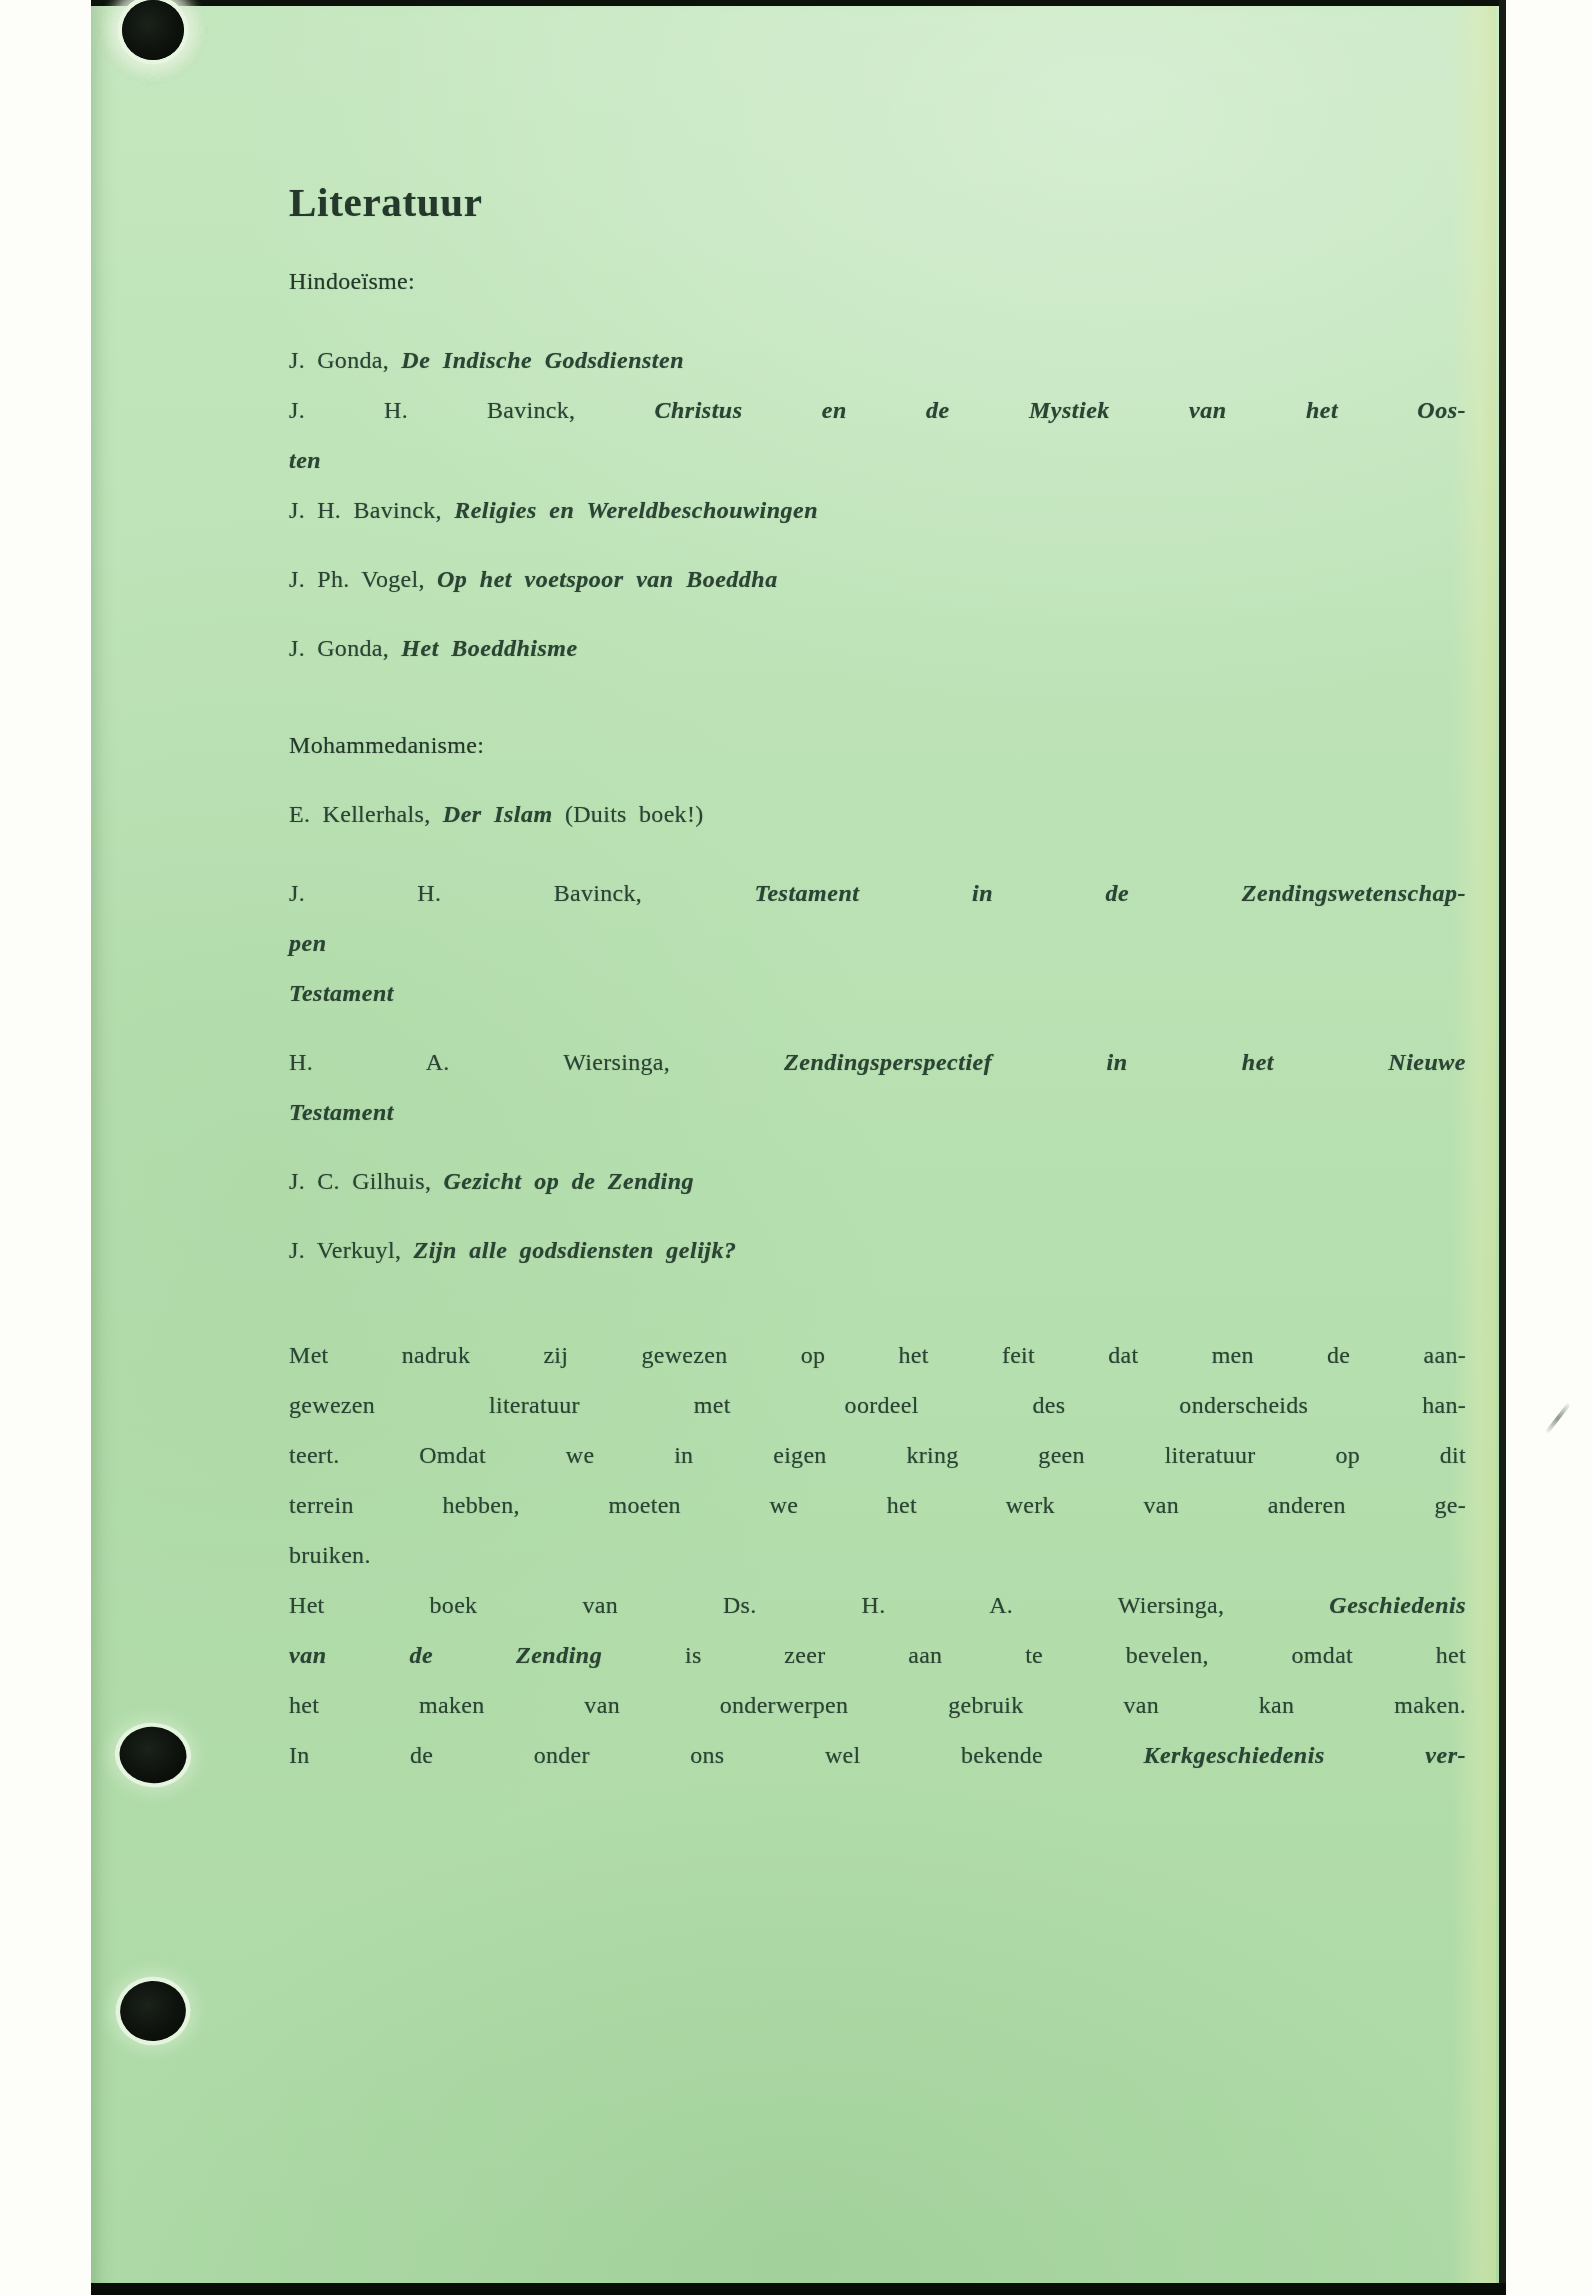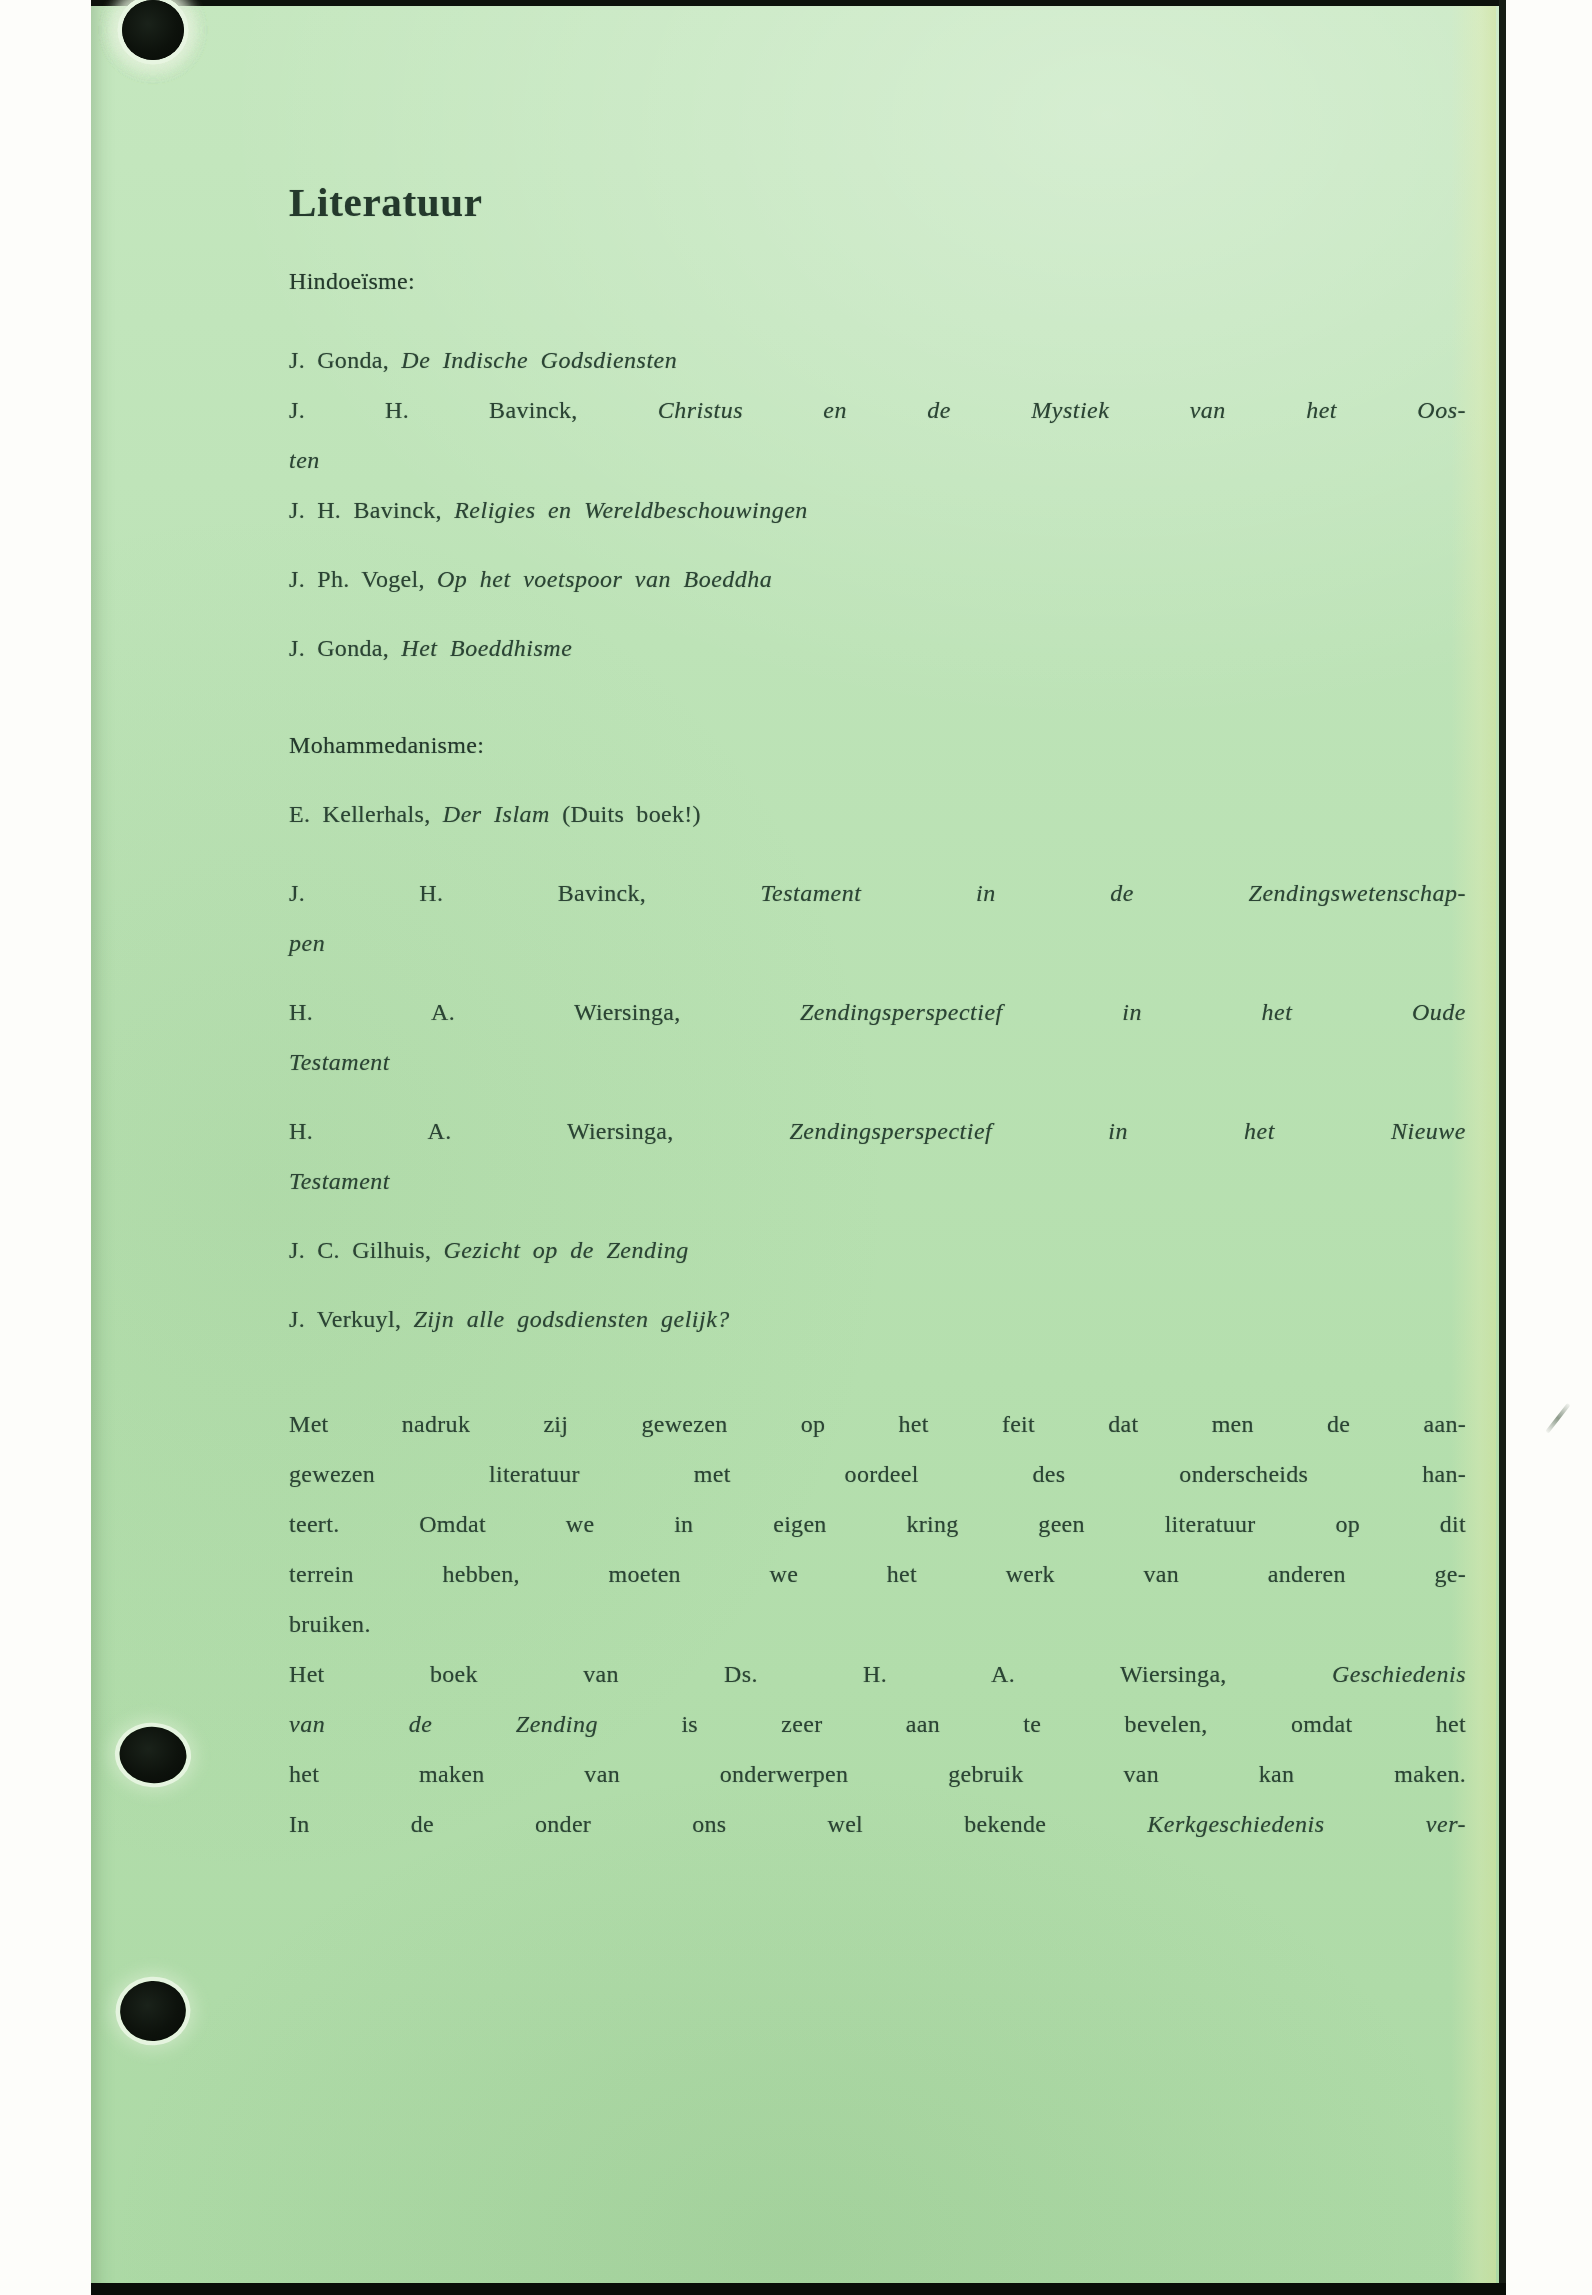--- a/index.html
+++ b/index.html
@@ -29,21 +29,21 @@
   .hole:nth-of-type(5){top:1725px;transform:rotate(5deg) scaleX(1.08) scaleY(.94);}
   .hole:nth-of-type(6){top:1981px;transform:rotate(-3deg) scaleX(1.06);}
   
   .scratch{position:absolute;left:1465px;top:1400px;width:3.5px;height:36px;border-radius:2.6px;
         background:linear-gradient(180deg,rgba(50,75,48,.05),rgba(50,75,48,.55),rgba(50,75,48,.05));
         transform:rotate(38deg);}
   
   #text-block{position:absolute;left:198px;right:36px;top:170px;color:var(--ink,#2b4434);margin-top:7px;}
   .line{font-size:24px;line-height:50px;letter-spacing:0.3px;word-spacing:6px;white-space:normal;
         text-shadow:0 0 1px rgba(40,66,50,.5);}
-  .line .it{font-style:italic;letter-spacing:0.5px;}
+  .line .it{font-style:italic;letter-spacing:0.5px;font-weight:bold;}
   .k-title{font-size:41px;font-weight:700;color:var(--ink-strong,#24392c);letter-spacing:0.7px;}
   .k-heading{color:var(--ink-strong,#27402f);}
   .just{text-align:justify;text-align-last:justify;}
   .g-s{margin-top:19px;} .g-m{margin-top:29px;} .g-l{margin-top:47px;} .g-x{margin-top:55px;}
 </style>
 </head>
 <body>
 
 <div id="canvas">
   <div id="page">
@@ -54,21 +54,20 @@
         <div class="line k-entry g-m"><span>J. Gonda, </span><span class="it">De Indische Godsdiensten</span></div>
         <div class="line k-entry just"><span>J. H. Bavinck, </span><span class="it">Christus en de Mystiek van het Oos-</span></div>
         <div class="line k-entry-cont"><span class="it">ten</span></div>
         <div class="line k-entry"><span>J. H. Bavinck, </span><span class="it">Religies en Wereldbeschouwingen</span></div>
         <div class="line k-entry g-s"><span>J. Ph. Vogel, </span><span class="it">Op het voetspoor van Boeddha</span></div>
         <div class="line k-entry g-s"><span>J. Gonda, </span><span class="it">Het Boeddhisme</span></div>
         <div class="line k-heading g-l"><span>Mohammedanisme:</span></div>
         <div class="line k-entry g-s"><span>E. Kellerhals, </span><span class="it">Der Islam</span><span> (Duits boek!)</span></div>
         <div class="line k-entry g-m just"><span>J. H. Bavinck, </span><span class="it">Testament in de Zendingswetenschap-</span></div>
         <div class="line k-entry-cont"><span class="it">pen</span></div>
-        <div class="line k-entry g-s just"><span>H. A. Wiersinga, </span><span class="it">Zendingsperspectief in het Oude</span></div>
         <div class="line k-entry-cont"><span class="it">Testament</span></div>
         <div class="line k-entry g-s just"><span>H. A. Wiersinga, </span><span class="it">Zendingsperspectief in het Nieuwe</span></div>
         <div class="line k-entry-cont"><span class="it">Testament</span></div>
         <div class="line k-entry g-s"><span>J. C. Gilhuis, </span><span class="it">Gezicht op de Zending</span></div>
         <div class="line k-entry g-s"><span>J. Verkuyl, </span><span class="it">Zijn alle godsdiensten gelijk?</span></div>
         <div class="line k-para g-x just"><span>Met nadruk zij gewezen op het feit dat men de aan-</span></div>
         <div class="line k-para just"><span>gewezen literatuur met oordeel des onderscheids han-</span></div>
         <div class="line k-para just"><span>teert. Omdat we in eigen kring geen literatuur op dit</span></div>
         <div class="line k-para just"><span>terrein hebben, moeten we het werk van anderen ge-</span></div>
         <div class="line k-para"><span>bruiken.</span></div>

